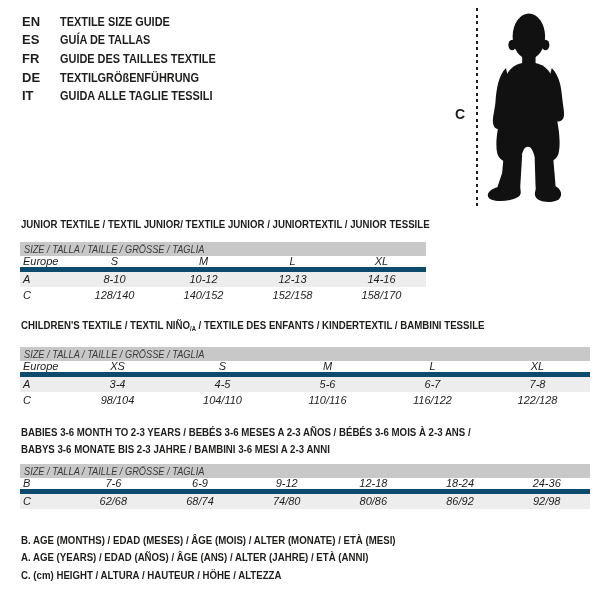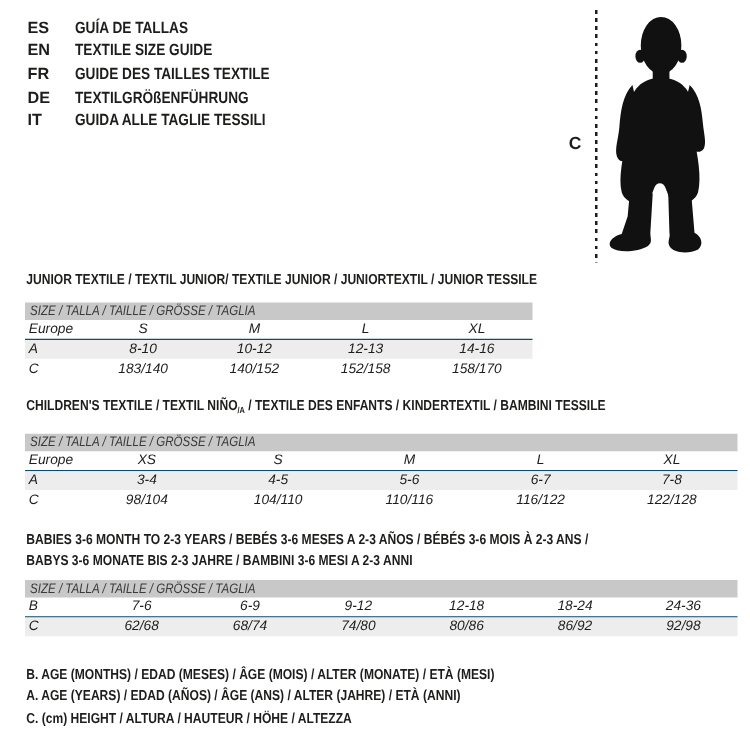--- a/index.html
+++ b/index.html
@@ -28,43 +28,43 @@
 
   
   .table { position:absolute; left:20px;font-style:italic; }
   .t1 { top:242px; width:406px; }
   .t2 { top:347px; width:570px; }
   .t3 { top:464px; width:570px; }
   .size-bar { height:14px; background:#c8c8c8; display:flex; align-items:center; padding-left:4px;
     font-size:11px; color:#3a3a3a; }
   .trow { display:flex; align-items:center; height:15.5px; font-size:11px; }
   .trow.alt { background:#ededed; }
-  .trow.sep { border-bottom:1px solid #0c4a6e; }
+  .trow.sep { border-bottom:5px solid #0c4a6e; }
   .cell0 { padding-left:3px; text-align:left; }
   .t1 .cell0 { width:50px; }  .t1 .cell { width:89px; text-align:center; }
   .t2 .cell0 { width:45px; }  .t2 .cell { width:105px; text-align:center; }
   .t3 .cell0 { width:50px; }  .t3 .cell { flex:1; text-align:center; }
 
   
   .footnotes { position:absolute; left:21px; top:532px; }
   .footnote { font-size:11.5px; font-weight:bold; height:17.4px; line-height:17.4px; white-space:nowrap; }
 </style>
 </head>
 <body>
 
 <div class="page">
 
   <div class="lang-list">
     <div class="lang-row">
+      <span class="lang-code">EN</span>
+      <span class="lang-label cond">TEXTILE SIZE GUIDE</span>
+    </div>
+    <div class="lang-row">
       <span class="lang-code">ES</span>
       <span class="lang-label cond">GUÍA DE TALLAS</span>
-    </div>
-    <div class="lang-row">
-      <span class="lang-code">EN</span>
-      <span class="lang-label cond">TEXTILE SIZE GUIDE</span>
     </div>
     <div class="lang-row">
       <span class="lang-code">FR</span>
       <span class="lang-label cond">GUIDE DES TAILLES TEXTILE</span>
     </div>
     <div class="lang-row">
       <span class="lang-code">DE</span>
       <span class="lang-label cond">TEXTILGRÖßENFÜHRUNG</span>
     </div>
     <div class="lang-row">
@@ -106,21 +106,21 @@
     </div>
     <div class="trow alt">
       <span class="cell0">A</span>
       <span class="cell">8-10</span>
       <span class="cell">10-12</span>
       <span class="cell">12-13</span>
       <span class="cell">14-16</span>
     </div>
     <div class="trow">
       <span class="cell0">C</span>
-      <span class="cell">183/140</span>
+      <span class="cell">128/140</span>
       <span class="cell">140/152</span>
       <span class="cell">152/158</span>
       <span class="cell">158/170</span>
     </div>
   </div>
 
   <div class="section-title" style="top:317px;">
     <span class="cond"><span>CHILDREN'S TEXTILE / TEXTIL NIÑO</span><span class="sub">/A</span><span> / TEXTILE DES ENFANTS / KINDERTEXTIL / BAMBINI TESSILE</span></span>
   </div>
   <div class="table t2">

